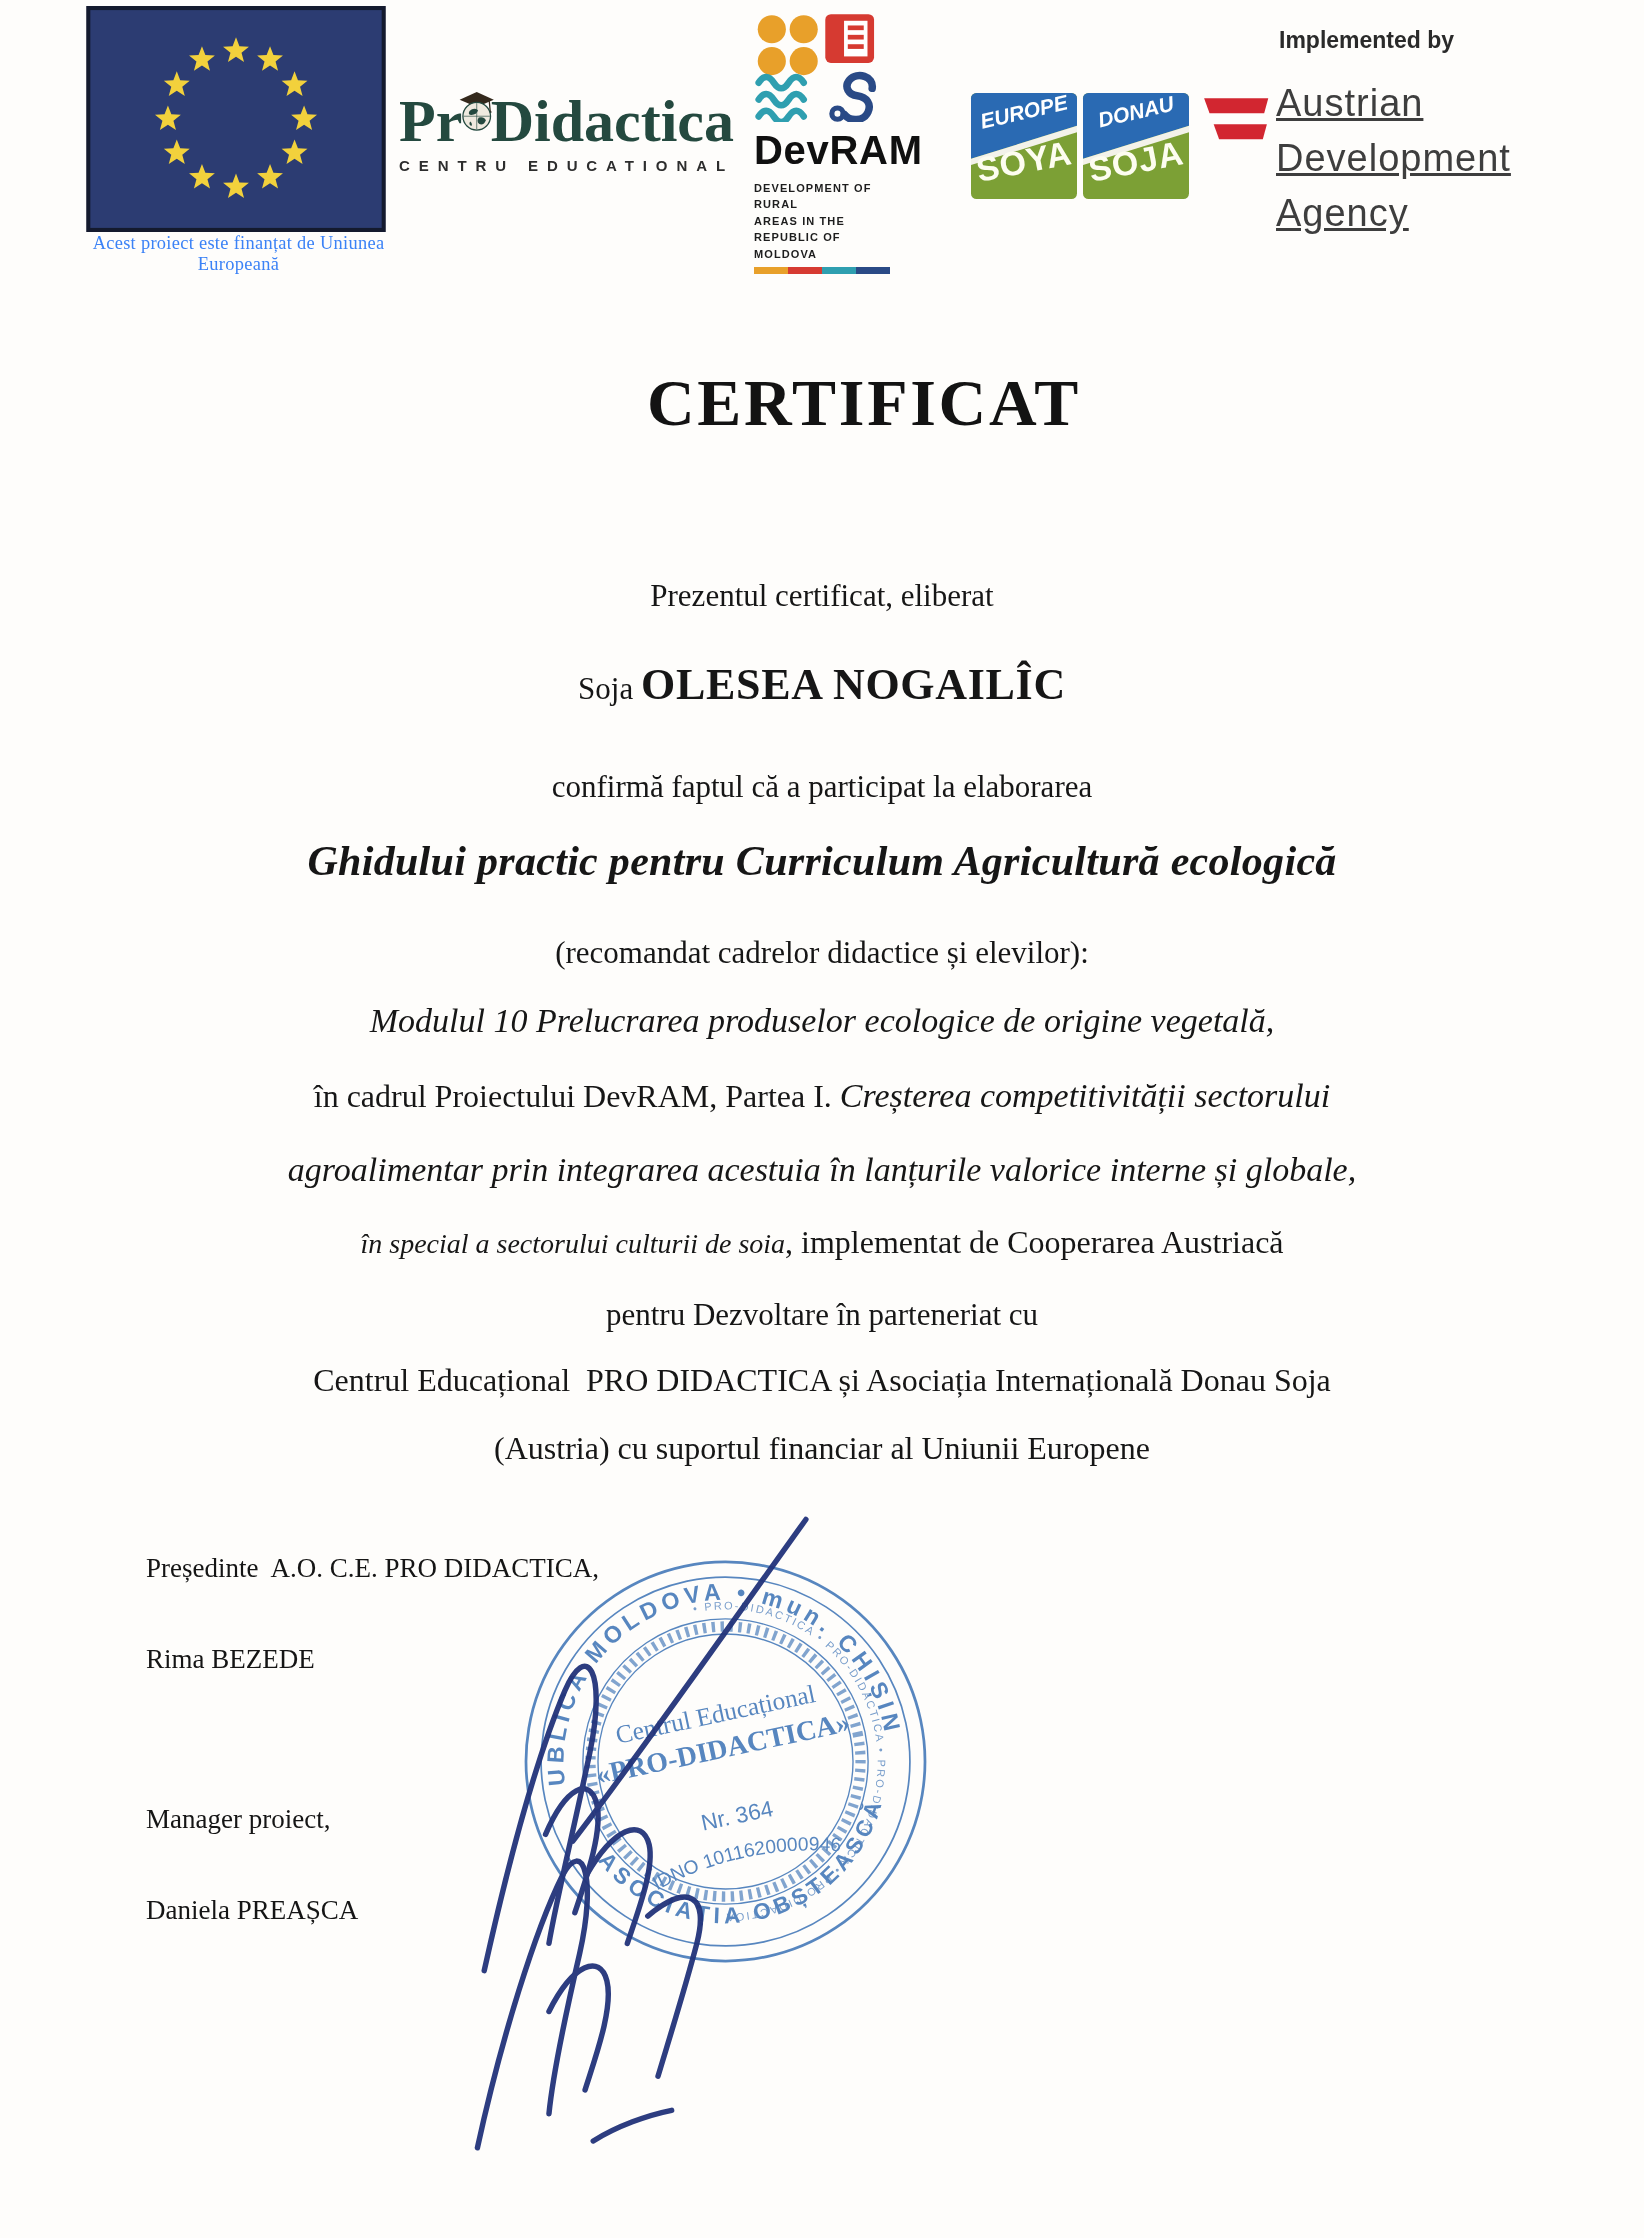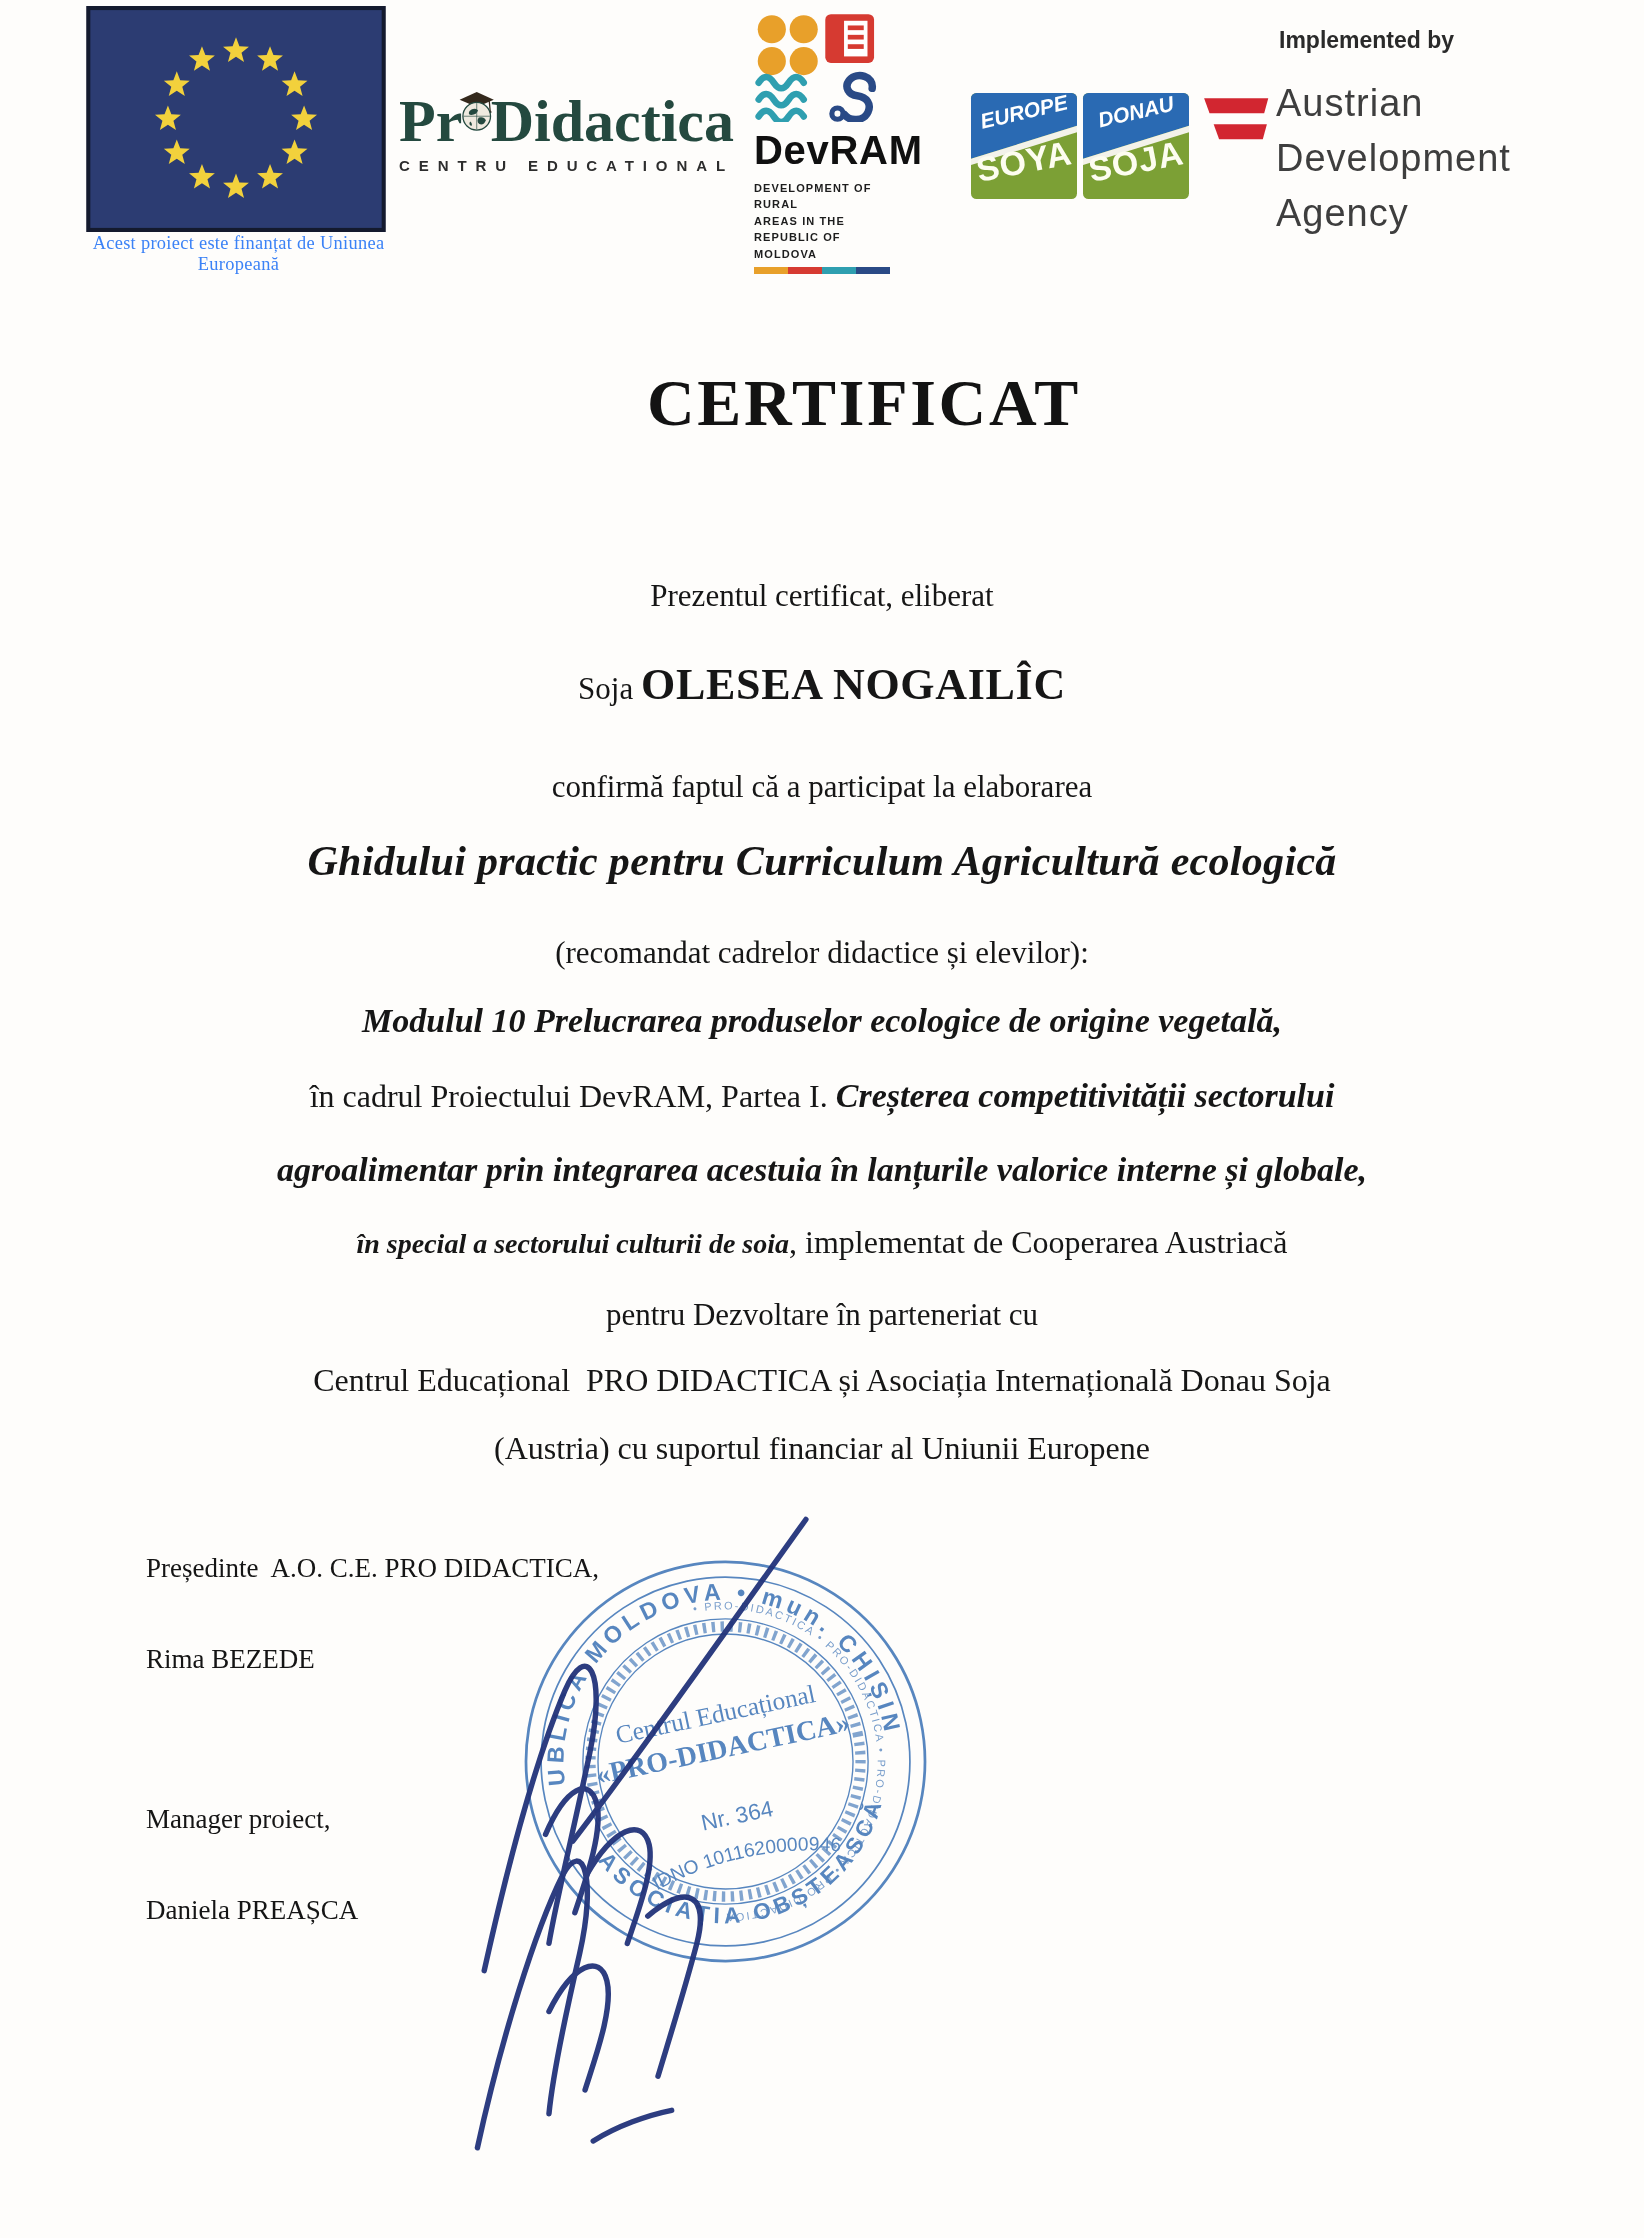--- a/index.html
+++ b/index.html
@@ -39,28 +39,28 @@
             font-family:"Liberation Sans",sans-serif;font-weight:700;font-style:italic;
             font-size:21px;transform:rotate(-13deg);}
   .soya-bottom{position:absolute;left:0;top:49px;width:100%;text-align:center;color:#fdfdf0;
             font-family:"Liberation Sans",sans-serif;font-weight:700;
             font-size:34px;transform:rotate(-11deg);letter-spacing:0.7px;}
 
   .impl{position:absolute;left:1279px;top:27px;font-family:"Liberation Sans",sans-serif;
         font-weight:700;font-size:23px;color:#2a2a2a;}
   .ada-flag{position:absolute;left:1200px;top:94px;}
   .ada-name{position:absolute;left:1276px;top:76px;font-family:"Liberation Sans",sans-serif;
-        font-size:38px;line-height:55px;color:#3e3e3e;letter-spacing:1px;}
+        font-size:38px;line-height:55px;color:#3e3e3e;letter-spacing:1px;text-decoration:underline;}
 
   
   .cert-title{position:absolute;top:365px;left:0;width:100%;text-align:center;
         font-size:66px;font-weight:700;letter-spacing:2.7px;color:#131313;padding-left:42px;}
   .bl{position:absolute;left:0;width:100%;text-align:center;color:#161616;}
   .fs46{font-size:31px;} .fs47{font-size:32px;} .fs50{font-size:34px;}
-  .bi{font-weight:700;font-style:italic;}
+  .bi{font-weight:400;font-style:italic;}
   .recip-prefix{font-size:31px;}
   .recip-name{font-size:44px;font-weight:700;letter-spacing:0.7px;}
   .guide{font-size:42px;font-weight:700;font-style:italic;letter-spacing:0.3px;}
 
   .sig-label{position:absolute;left:146px;font-size:27px;color:#151515;}
 
   .stamp-svg{position:absolute;left:513px;top:1549px;width:425px;height:425px;}
   .sign-svg{position:absolute;left:382px;top:1466px;width:552px;height:723px;}
 </style>
 </head>

